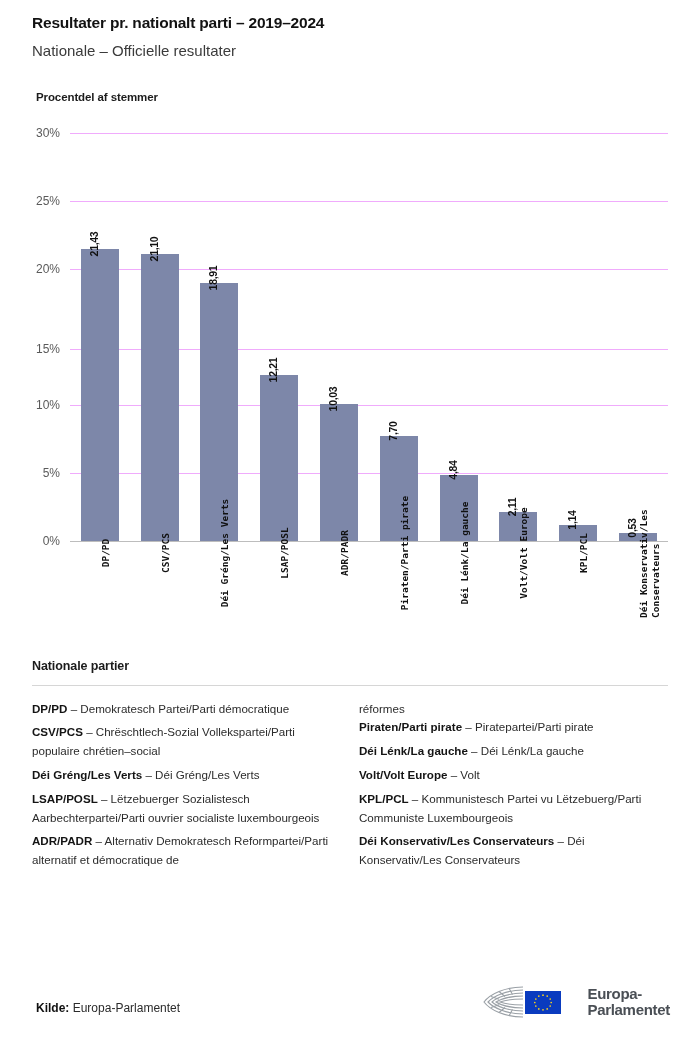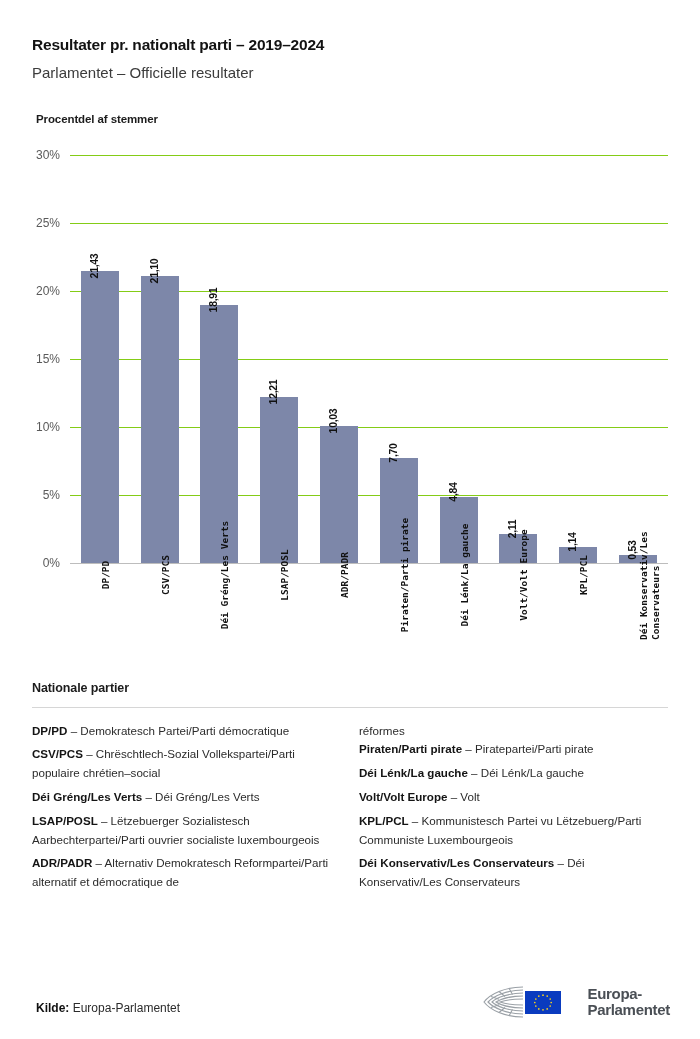--- a/index.html
+++ b/index.html
@@ -9,21 +9,21 @@
   }
   body {
     width: 700px; height: 1039px;
     font-family: "Liberation Sans", sans-serif;
     color: #1c1c1c;
     position: relative;
     overflow: hidden;
   }
 
   
-  .header { padding: 36px 0 0 32px; }
+  .header { padding: 14px 0 0 32px; }
   .chart-title {
     font-size: 15.5px;
     font-weight: bold;
     letter-spacing: -0.2px;
     color: #121212;
     margin: 0;
     line-height: 1.2;
   }
   .chart-subtitle {
     font-size: 15px;
@@ -51,21 +51,21 @@
     position: absolute;
     left: 38px;        
     top: 30px;         
     width: 598px;
     height: 408px;     
   }
   .gridline {
     position: absolute;
     left: 0; right: 0;
     height: 1px;
-    background: #84cc16;
+    background: #f0abfc;
   }
   .gridline.baseline { background: #bdbdbd; }
   .ytick {
     position: absolute;
     right: calc(100% + 10px);
     font-size: 12px;
     color: #5a5a5a;
     white-space: nowrap;
     transform: translateY(-50%);
     font-family: "Liberation Sans", sans-serif;
@@ -192,37 +192,37 @@
     color: #4a4f55;
     line-height: 1.1;
     letter-spacing: -0.3px;
   }
 </style>
 </head>
 <body>
 
 <div class="header">
   <h1 class="chart-title">Resultater pr. nationalt parti – 2019–2024</h1>
-  <div class="chart-subtitle">Parlamentet – Officielle resultater</div>
+  <div class="chart-subtitle">Nationale – Officielle resultater</div>
   <div class="axis-caption">Procentdel af stemmer</div>
 </div>
 
 <div class="chart-area">
   <div class="plot">
     <div id="gridlines">
         <div class="gridline baseline" style="top: 408px;">
           <div class="ytick">0%</div>
         </div>
         <div class="gridline" style="top: 340px;">
           <div class="ytick">5%</div>
         </div>
         <div class="gridline" style="top: 272px;">
           <div class="ytick">10%</div>
         </div>
-        <div class="gridline" style="top: 204px; text-align: right;">
+        <div class="gridline" style="top: 216px; text-align: right;">
           <div class="ytick">15%</div>
         </div>
         <div class="gridline" style="top: 136px;">
           <div class="ytick">20%</div>
         </div>
         <div class="gridline" style="top: 68px;">
           <div class="ytick">25%</div>
         </div>
         <div class="gridline" style="top: 0px;">
           <div class="ytick">30%</div>

